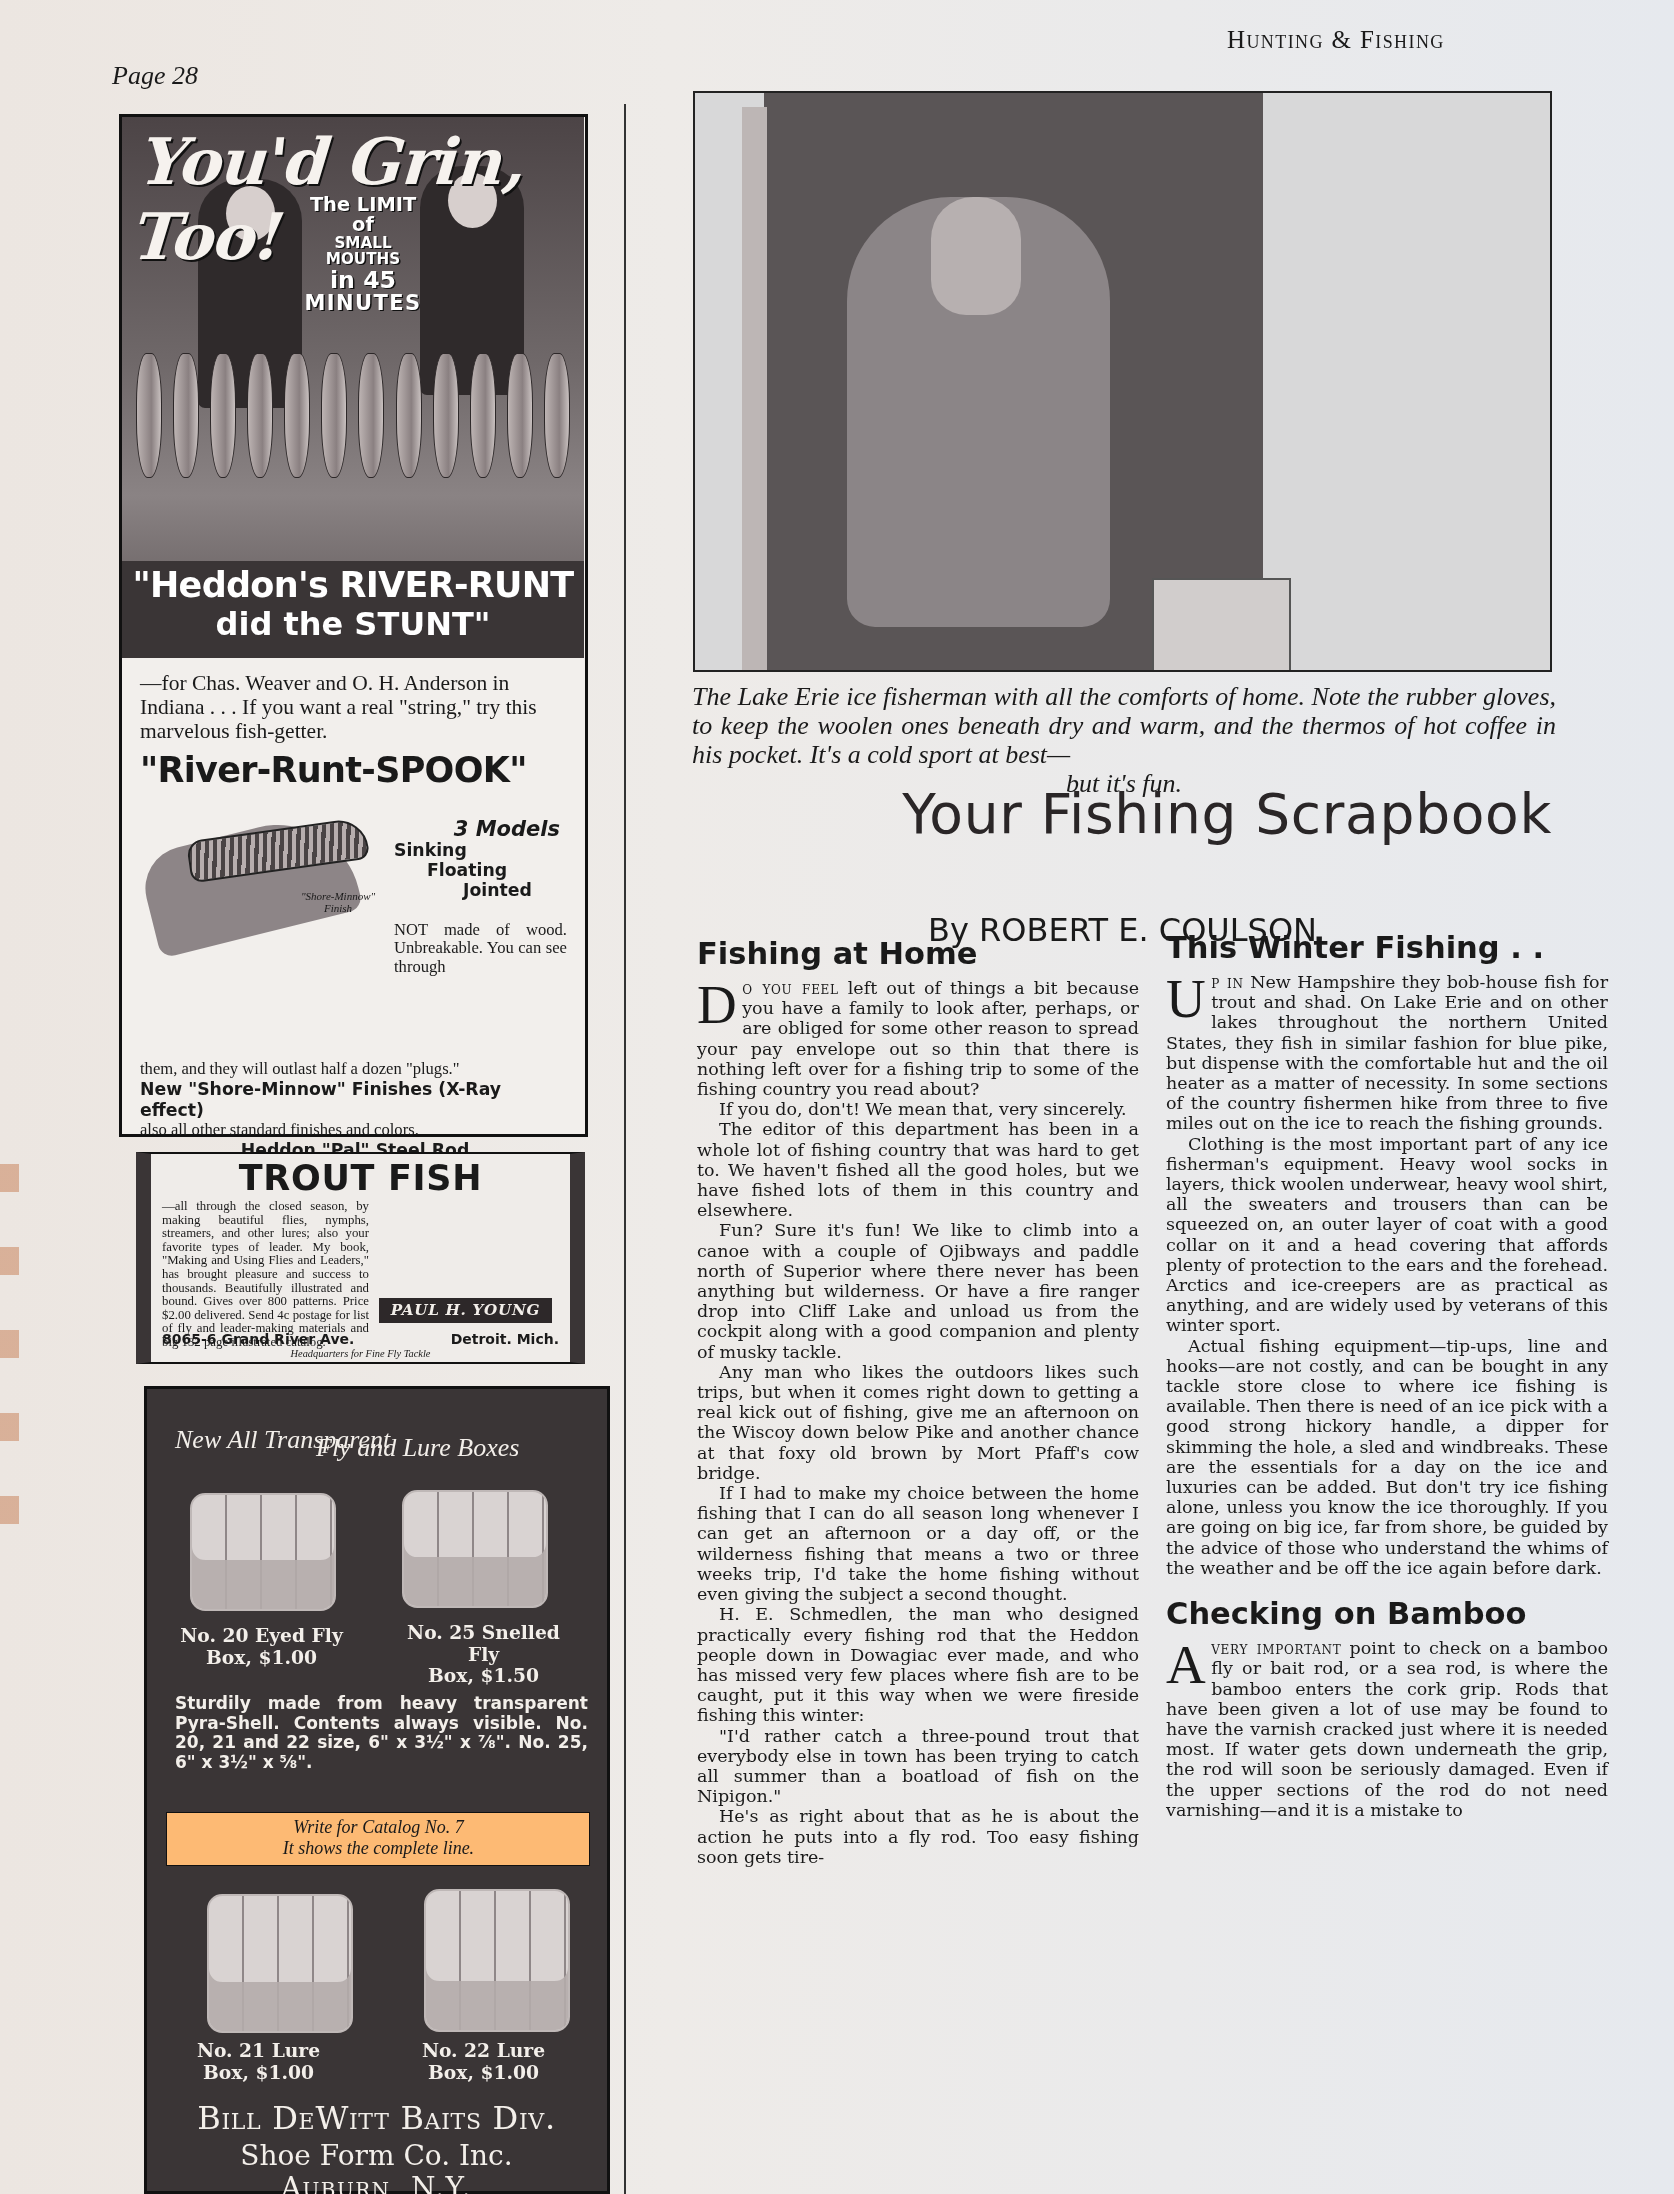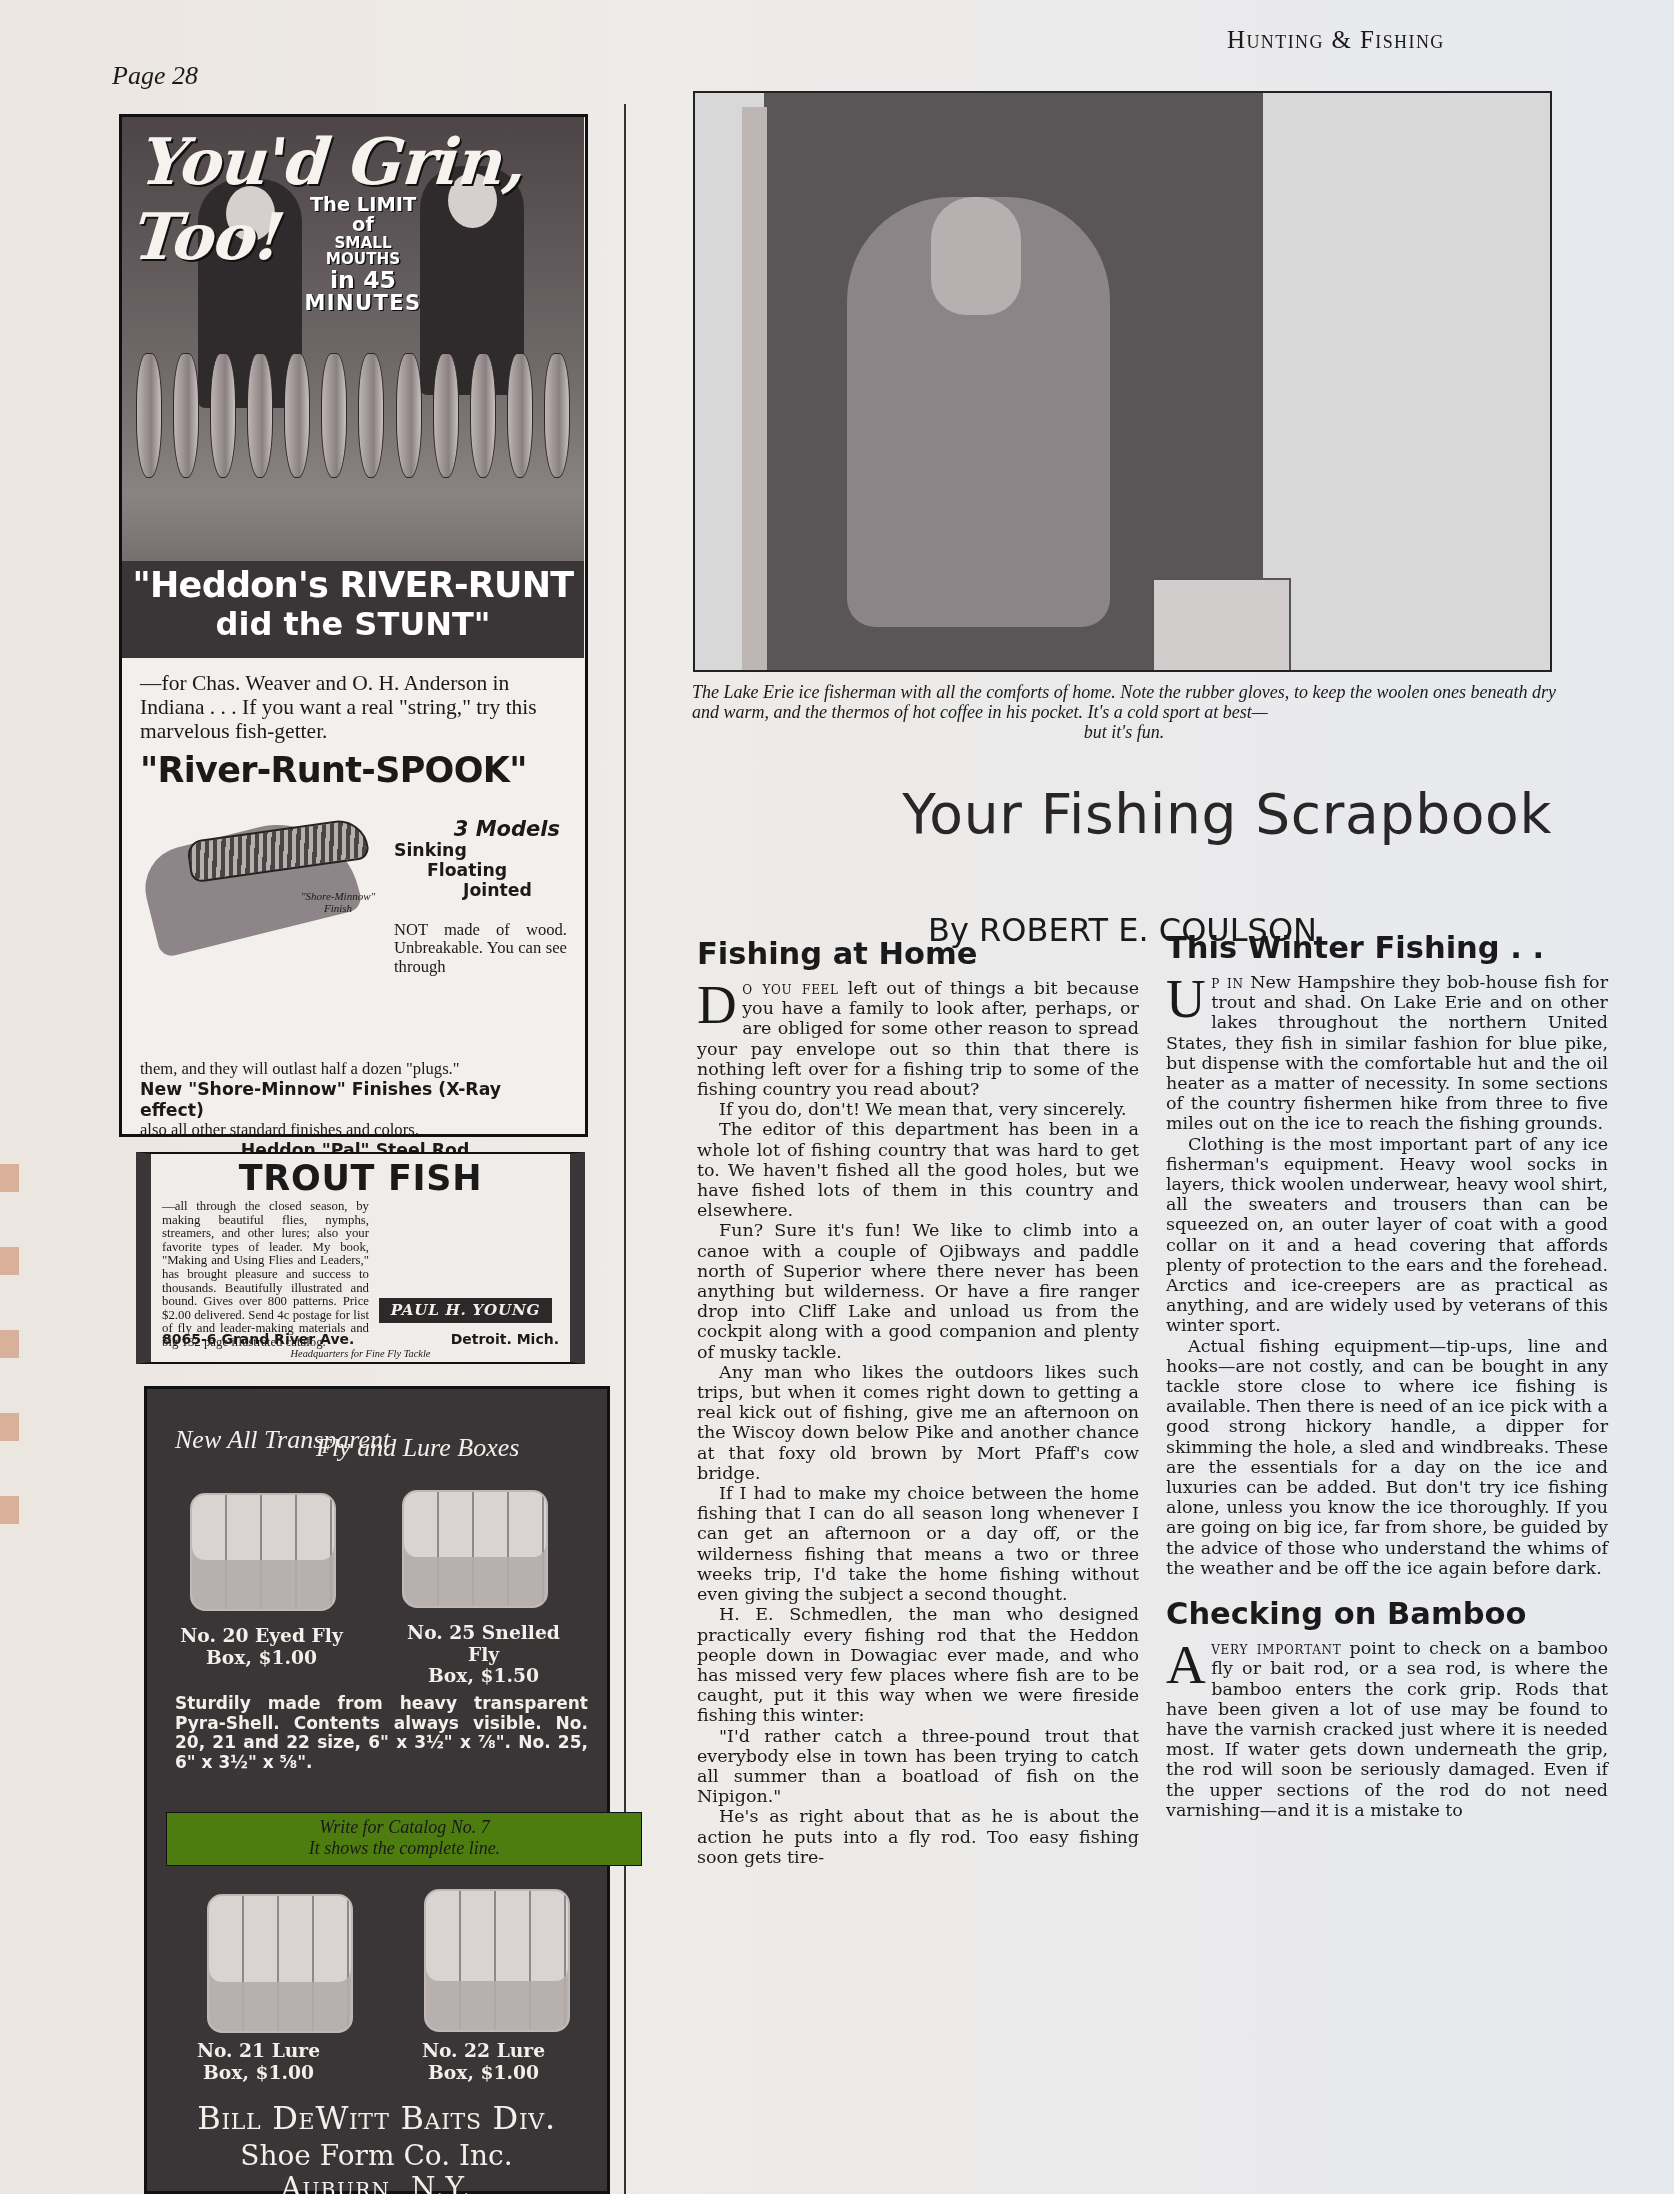--- a/index.html
+++ b/index.html
@@ -73,34 +73,34 @@
   .young-bottom { position: absolute; left: 11px; right: 11px; bottom: 15.2px; display: flex; justify-content: space-between; font-family: "DejaVu Sans", sans-serif; font-weight: bold; font-size: 14px; }
   .young-hq { position: absolute; left: 0; right: 0; bottom: 2.8px; text-align: center; font-style: italic; font-size: 10.4px; font-family: "Liberation Serif", serif; }
   .young-logo { position: absolute; right: 18px; top: 144px; width: 173px; height: 25px; background: #2d2829; color: #f2eee9; font-family: "DejaVu Serif", serif; font-weight: bold; font-style: italic; font-size: 15.2px; text-align: center; line-height: 25px; letter-spacing: 0.7px; }
 
   .ad-dewitt { left: 144px; top: 1386px; width: 466px; height: 808px; }
   .dewitt-head1 { position: absolute; left: 28px; top: 20px; font-size: 26px; font-style: italic; font-family: "Liberation Serif", serif; margin-top: 16px; }
   .dewitt-head2 { position: absolute; left: 169px; top: 44px; font-size: 26px; font-style: italic; font-family: "Liberation Serif", serif; }
   .box-img { position: absolute; width: 146px; height: 118px; border-radius: 15.2px; background: repeating-linear-gradient(90deg, #d9d3d2 0 33px, #8f8788 33px 35px), #d9d3d2; border: 2.1px solid #bfb8b7; box-shadow: inset 0 -49px 0 rgba(180,172,171,.9); }
   .box-label { position: absolute; width: 173px; text-align: center; font-family: "DejaVu Serif", serif; font-weight: bold; font-size: 18.7px; line-height: 1.15; }
   .dewitt-desc { position: absolute; left: 28px; top: 305px; width: 413px; font-family: "DejaVu Sans", sans-serif; font-weight: bold; font-size: 17px; line-height: 1.15; text-align: justify; }
-  .catalog-box { position: absolute; left: 19.4px; top: 423px; width: 476px; height: 54px; background: #4d7c0f; color: #1a1a1a; text-align: center; font-style: italic; font-size: 18px; line-height: 1.15; padding-top: 4.2px; font-family: "Liberation Serif", serif; border: 1.4px solid #111; }
+  .catalog-box { position: absolute; left: 19.4px; top: 423px; width: 424px; height: 54px; background: #fdba74; color: #1a1a1a; text-align: center; font-style: italic; font-size: 18px; line-height: 1.15; padding-top: 4.2px; font-family: "Liberation Serif", serif; border: 1.4px solid #111; }
   .dewitt-brand { position: absolute; left: 0; width: 459px; text-align: center; font-family: "DejaVu Serif", serif; }
   .dewitt-brand.b1 { top: 710px; font-size: 32px; font-variant: small-caps; letter-spacing: 0.7px; }
   .dewitt-brand.b2 { top: 750px; font-size: 28px; }
   .dewitt-brand.b3 { top: 782px; font-size: 28px; font-variant: small-caps; letter-spacing: 1.4px; }
 
   
   .photo { position: absolute; left: 693px; top: 91px; width: 859px; height: 581px; background: #d8d8d9; border: 2.1px solid #222; overflow: hidden; }
   .photo .hut { position: absolute; left: 69px; top: 0; width: 499px; height: 582px; background: #5a5556; border-radius: 0 0 97px 0; }
   .photo .pole { position: absolute; left: 47px; top: 14px; width: 25px; height: 568px; background: #bdb6b5; }
   .photo .fisher { position: absolute; left: 152px; top: 104px; width: 263px; height: 430px; background: #8b8587; border-radius: 104px 104px 28px 28px; }
   .photo .head { position: absolute; left: 236px; top: 104px; width: 90px; height: 118px; background: #b7b0b0; border-radius: 42px 42px 35px 35px; }
   .photo .basket { position: absolute; left: 457px; top: 485px; width: 139px; height: 104px; background: #d1cdcc; border: 2.1px solid #555; }
-  .caption { position: absolute; left: 692px; top: 682px; width: 864px; font-style: italic; font-size: 18px; line-height: 1.12; text-align: justify; font-family: "Liberation Serif", serif; }
+  .caption { position: absolute; left: 692px; top: 682px; width: 864px; font-style: italic; font-size: 26px; line-height: 1.12; text-align: justify; font-family: "Liberation Serif", serif; }
   .caption .last { display: block; text-align: center; }
   .article-title { position: absolute; left: 693px; top: 782px; width: 859px; text-align: right; font-family: "DejaVu Sans", sans-serif; font-size: 55px; letter-spacing: 0.7px; color: #2a2627; }
   .byline { position: absolute; left: 693px; top: 868px; width: 859px; text-align: center; font-family: "DejaVu Sans", sans-serif; font-size: 32px; margin-top: 43px; }
 
   .col { position: absolute; width: 442px; font-family: "DejaVu Serif", serif; }
   .col-left { left: 697px; top: 936px; }
   .col-right { left: 1166px; top: 930px; }
   .sec-head { font-family: "DejaVu Sans", sans-serif; font-weight: bold; font-size: 30.5px; margin-bottom: 7px; letter-spacing: 0; }
   .sec-head.bamboo { margin-top: 18px; }
   .para { font-size: 17.5px; line-height: 1.155; text-align: justify; text-indent: 22px; hyphens: manual; }

